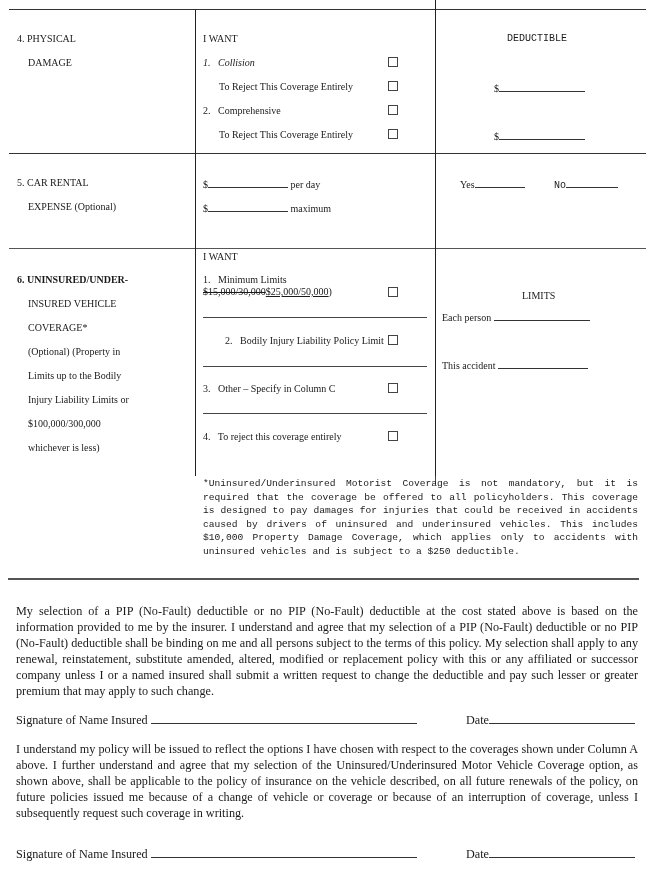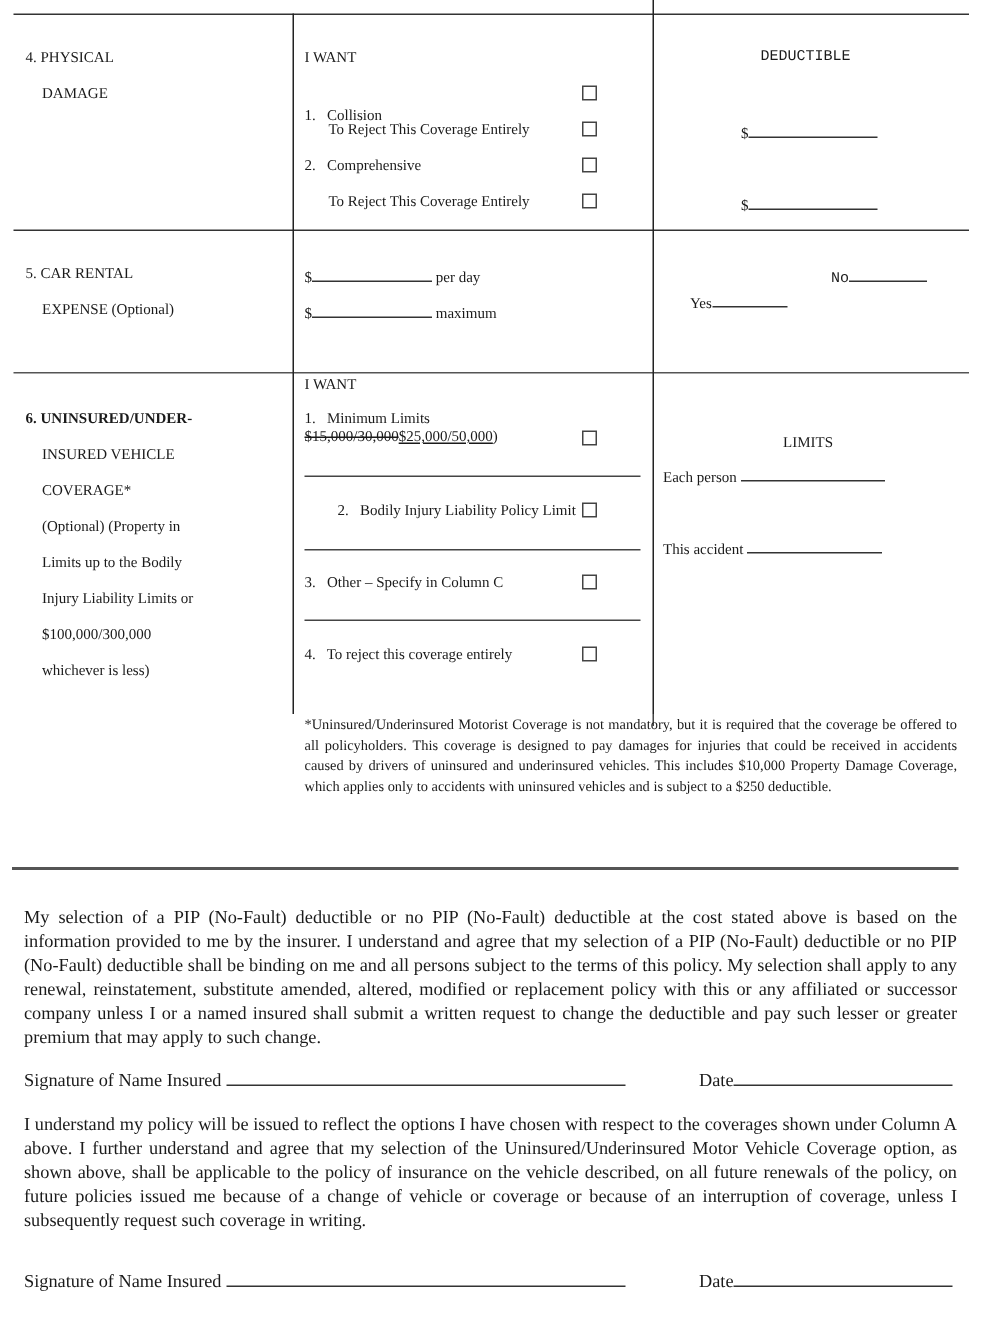--- a/index.html
+++ b/index.html
@@ -19,40 +19,41 @@
     .blank { display: inline-block; border-bottom: 1px solid #333; height: 10px; vertical-align: baseline; }
     .strike { text-decoration: line-through; }
     .uline { text-decoration: underline; }
     .para {
       position: absolute; font-size: 12.2px; line-height: 16px; text-align: justify;
       text-align-last: left;
     }
     .foot {
       position: absolute; font-size: 9.6px; line-height: 13.5px; text-align: justify;
       text-align-last: left;
+      font-family: Liberation Mono, monospace;
     }
     .sig { position: absolute; font-size: 12.2px; line-height: 14px; white-space: nowrap; }
   </style>
 </head>
 <body>
 
 <div class="hline" style="left:9px; top:9px; width:637px;"></div>
 <div class="hline" style="left:9px; top:153px; width:637px;"></div>
 <div class="hline" style="left:9px; top:248px; width:637px; background:#555;"></div>
 <div class="hline" style="left:8px; top:578px; width:292px; height:2px; background:#555;"></div>
 <div class="hline" style="left:300px; top:578px; width:339px; height:2px; background:#555;"></div>
 <div class="vline" style="left:195px; top:9px; height:467px;"></div>
 <div class="vline" style="left:435px; top:0px; height:476px;"></div>
 <div class="vline" style="left:435px; top:476px; height:8px; background:#444;"></div>
 
 <div class="abs t" style="left:17px; top:33px;">4. PHYSICAL</div>
 <div class="abs t" style="left:28px; top:57px;">DAMAGE</div>
 
 <div class="abs t" style="left:203px; top:33px;">I WANT</div>
-<div class="abs t" style="left:203px; top:72px; white-space:pre;">1.   Collision</div>
+<div class="abs t" style="left:203px; top:57px; white-space:pre;font-style:italic;">1.   Collision</div>
 <div class="cb" style="left:388px; top:57px;"></div>
 <div class="abs t" style="left:219px; top:81px;">To Reject This Coverage Entirely</div>
 <div class="cb" style="left:388px; top:81px;"></div>
 <div class="abs t" style="left:203px; top:105px; white-space:pre;">2.   Comprehensive</div>
 <div class="cb" style="left:388px; top:105px;"></div>
 <div class="abs t" style="left:219px; top:129px;">To Reject This Coverage Entirely</div>
 <div class="cb" style="left:388px; top:129px;"></div>
 
 <div class="abs t" style="left:507px; top:33px;font-family:Liberation Mono, monospace;">DEDUCTIBLE</div>
 <div class="abs t" style="left:494px; top:81px;">
@@ -67,21 +68,21 @@
 
 <div class="abs t" style="left:203px; top:177px;">
   <span>$</span><span class="blank" style="width:80px;"></span>
   <span>per day</span>
 </div>
 <div class="abs t" style="left:203px; top:201px;">
   <span>$</span><span class="blank" style="width:80px;"></span>
   <span>maximum</span>
 </div>
 
-<div class="abs t" style="left:460px; top:177px;margin-top:17px;">
+<div class="abs t" style="left:460px; top:177px;">
   <span>Yes</span><span class="blank" style="width:50px;"></span>
 </div>
 <div class="abs t" style="left:554px; top:177px;font-family:Liberation Mono, monospace;">
   <span>No</span><span class="blank" style="width:52px;"></span>
 </div>
 
 <div class="abs t" style="left:17px; top:274px;font-weight:bold;">6. UNINSURED/UNDER-</div>
 <div class="abs t" style="left:28px; top:298px;">INSURED VEHICLE</div>
 <div class="abs t" style="left:28px; top:322px;">COVERAGE*</div>
 <div class="abs t" style="left:28px; top:346px;">(Optional) (Property in</div>

